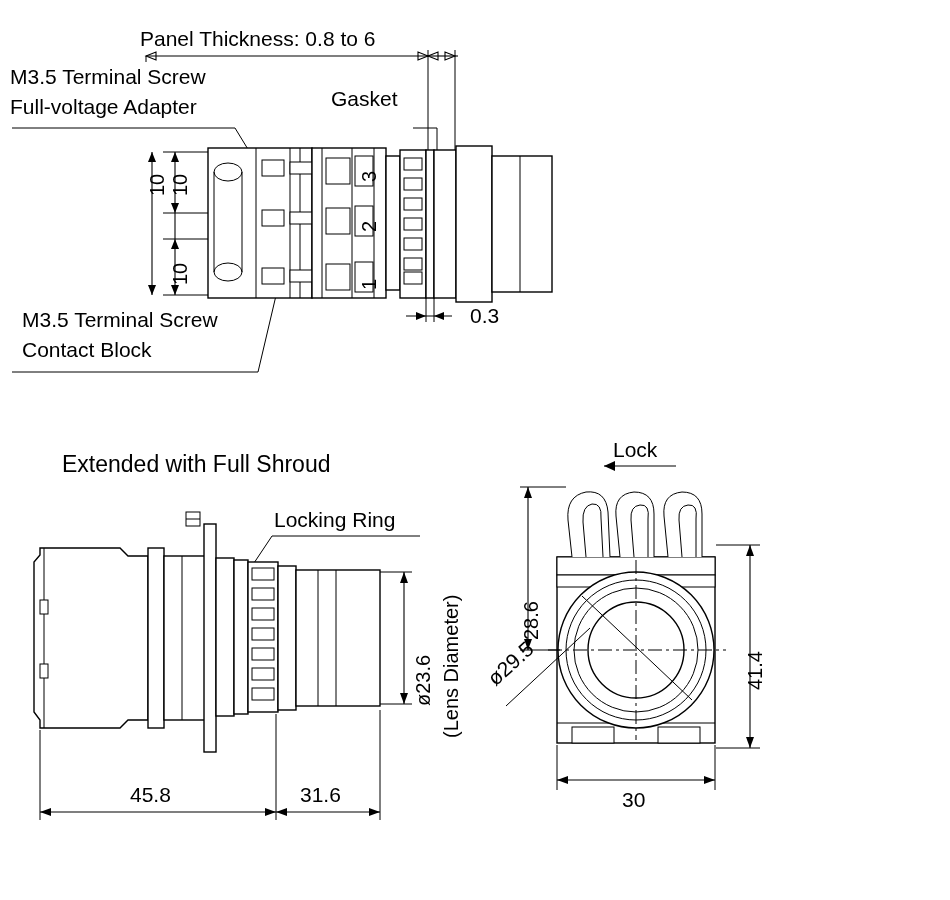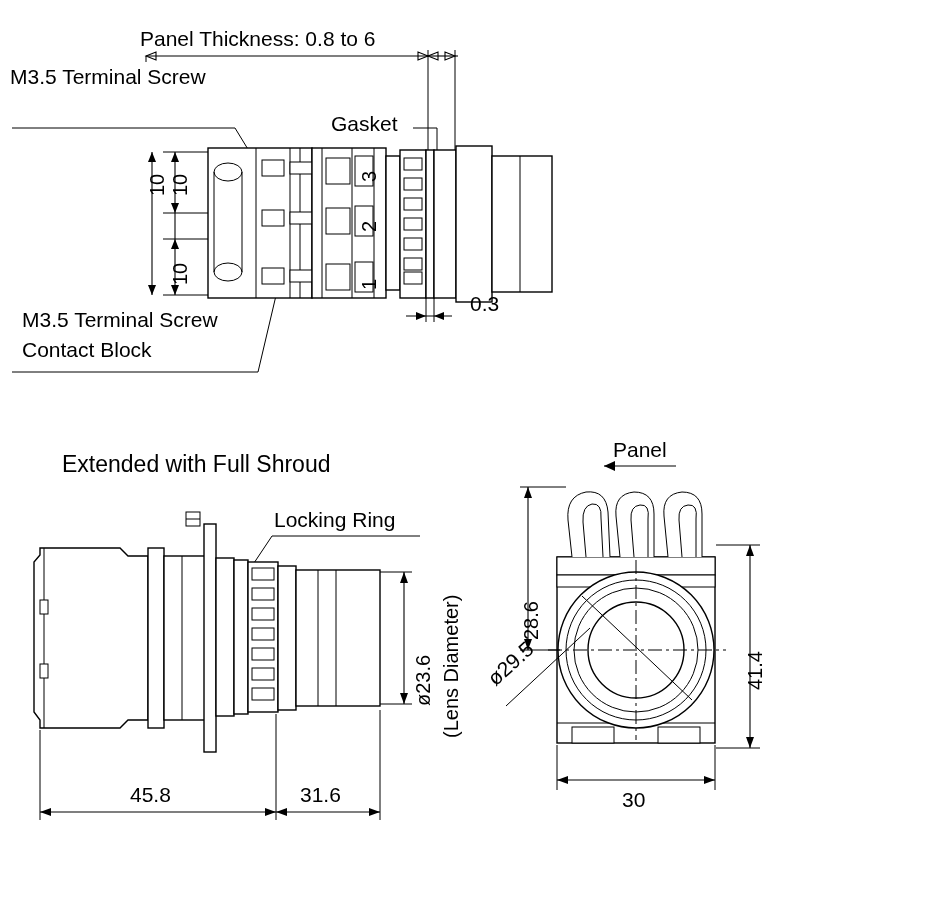--- a/index.html
+++ b/index.html
@@ -247,47 +247,48 @@
       <line class="ln-thin" x1="715" y1="745" x2="715" y2="790"></line>
       <line class="ln-dim" x1="557" y1="780" x2="715" y2="780"></line>
       <path d="M557 780 l11 -4 l0 8 z" fill="#000"></path>
       <path d="M715 780 l-11 -4 l0 8 z" fill="#000"></path>
     </g>
   </svg>
 
   <div class="lbl" style="left:140px; top:26px;">Panel Thickness: 0.8 to 6</div>
 
   <div class="lbl" style="left:10px; top:64px;">M3.5 Terminal Screw</div>
-
-  <div class="lbl" style="left:331px; top:111px;">Gasket</div>
+  <div class="lbl" style="left:10px; top:94px;">Full-voltage Adapter</div>
+
+  <div class="lbl" style="left:331px; top:86px;">Gasket</div>
 
   <div class="lbl" style="left:22px; top:307px;">M3.5 Terminal Screw</div>
   <div class="lbl" style="left:22px; top:337px;">Contact Block</div>
 
   <div class="vert" style="left:146px; top:196px;">10</div>
   <div class="vert" style="left:169px; top:196px;">10</div>
   <div class="vert" style="left:169px; top:285px;">10</div>
 
-  <div class="lbl" style="left:470px; top:291px;">0.3</div>
+  <div class="lbl" style="left:470px; top:303px;">0.3</div>
 
   <div class="vert" style="left:358px; top:182px; font-size:20px;">3</div>
   <div class="vert" style="left:358px; top:232px; font-size:20px;">2</div>
   <div class="vert" style="left:358px; top:290px; font-size:20px;">1</div>
 
   <div class="lbl big" style="left:56px; top:452px;">Extended with Full Shroud</div>
 
   <div class="lbl" style="left:274px; top:507px;">Locking Ring</div>
 
   <div class="vert" style="left:412px; top:706px;">ø23.6</div>
   <div class="vert" style="left:440px; top:738px;">(Lens Diameter)</div>
 
   <div class="lbl" style="left:130px; top:782px;">45.8</div>
   <div class="lbl" style="left:300px; top:782px;">31.6</div>
 
-  <div class="lbl" style="left:613px; top:437px;">Panel</div>
+  <div class="lbl" style="left:613px; top:437px;">Lock</div>
 
   <div class="vert" style="left:520px; top:640px;">28.6</div>
 
   <div class="vert" style="left:744px; top:690px;">41.4</div>
 
   <div class="lbl" style="left:482px; top:672px; transform:rotate(-42deg); transform-origin:left top;">ø29.5</div>
 
   <div class="lbl" style="left:622px; top:787px;">30</div>
 
 

